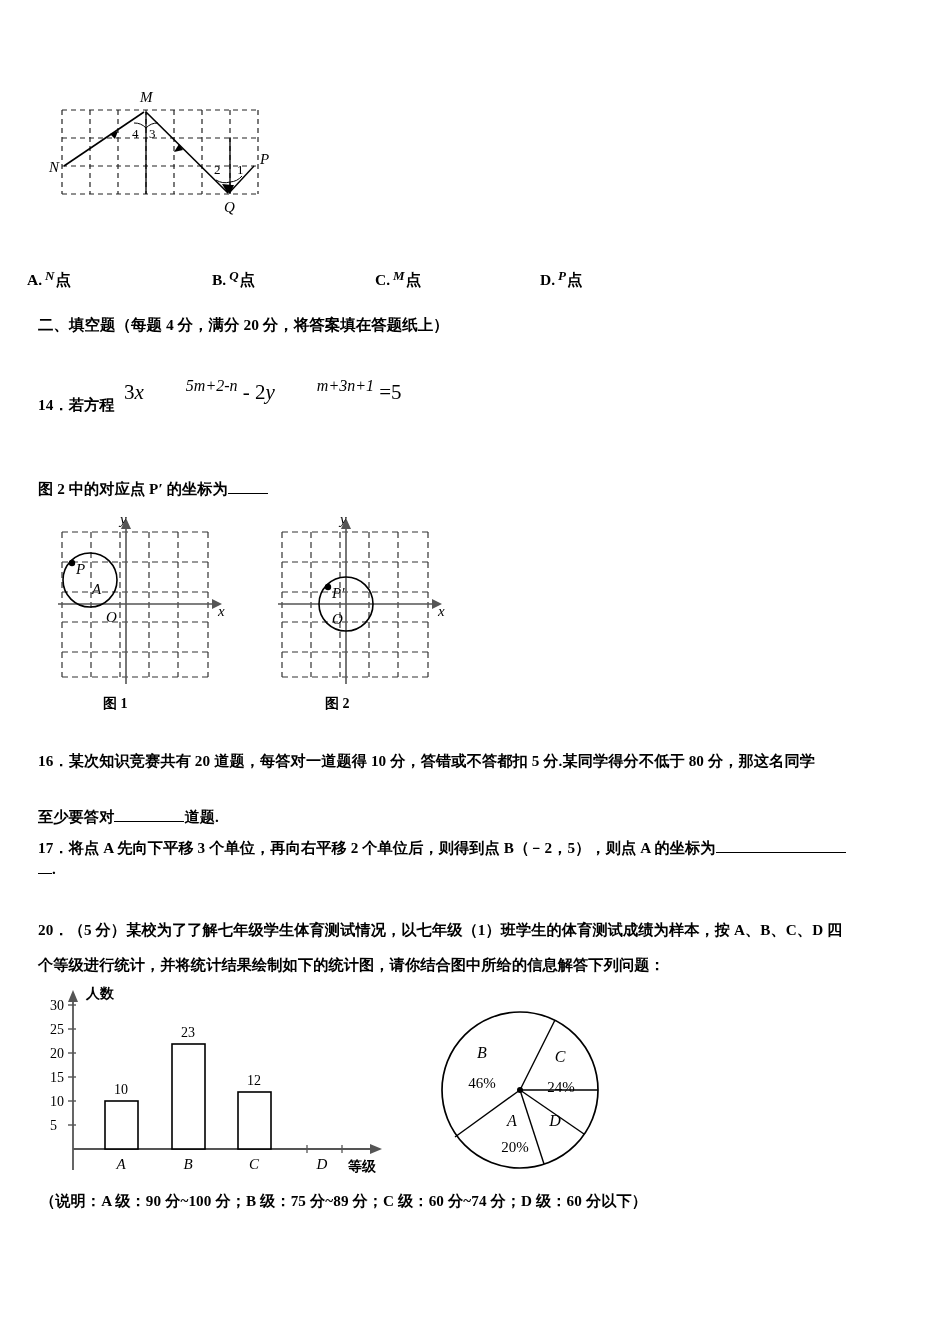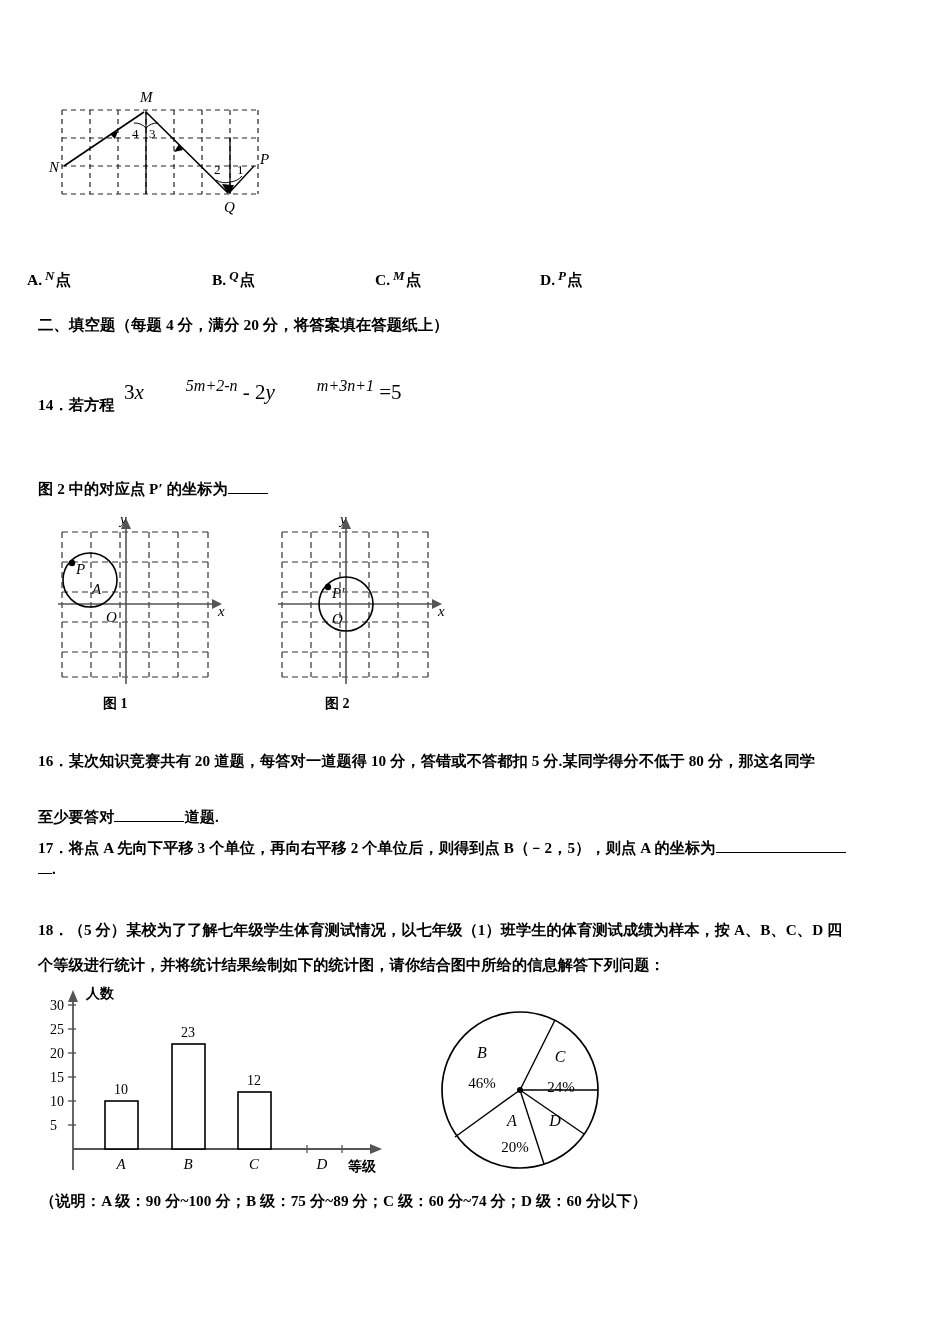--- a/index.html
+++ b/index.html
@@ -244,21 +244,21 @@
     <span>至少要答对</span><span class="blank" style="width:70px;"></span><span>道题.</span>
   </div>
 
   <div class="txt" style="left:38px; top:837px;">
     <span>17．将点 A 先向下平移 3 个单位，再向右平移 2 个单位后，则得到点 B（﹣2，5），则点 A 的坐标为</span><span class="blank" style="width:130px;"></span>
   </div>
   <div class="txt" style="left:38px; top:858px;">
     <span class="blank" style="width:14px;"></span><span>.</span>
   </div>
 
-  <div class="txt" style="left:38px; top:919px;">18．（5 分）某校为了了解七年级学生体育测试情况，以七年级（1）班学生的体育测试成绩为样本，按 A、B、C、D 四</div>
+  <div class="txt" style="left:38px; top:919px;">20．（5 分）某校为了了解七年级学生体育测试情况，以七年级（1）班学生的体育测试成绩为样本，按 A、B、C、D 四</div>
   <div class="txt" style="left:38px; top:954px;">个等级进行统计，并将统计结果绘制如下的统计图，请你结合图中所给的信息解答下列问题：</div>
 
   <div class="fig" style="left:48px; top:982px;">
     <svg width="345" height="195" viewBox="0 0 345 195">
 
       <line x1="25" y1="188" x2="25" y2="18" stroke="#555" stroke-width="1.8"></line>
       <polygon points="25,8 20,20 30,20" fill="#555"></polygon>
 
       <line x1="25" y1="167" x2="325" y2="167" stroke="#555" stroke-width="1.8"></line>
       <polygon points="334,167 322,162 322,172" fill="#555"></polygon>

